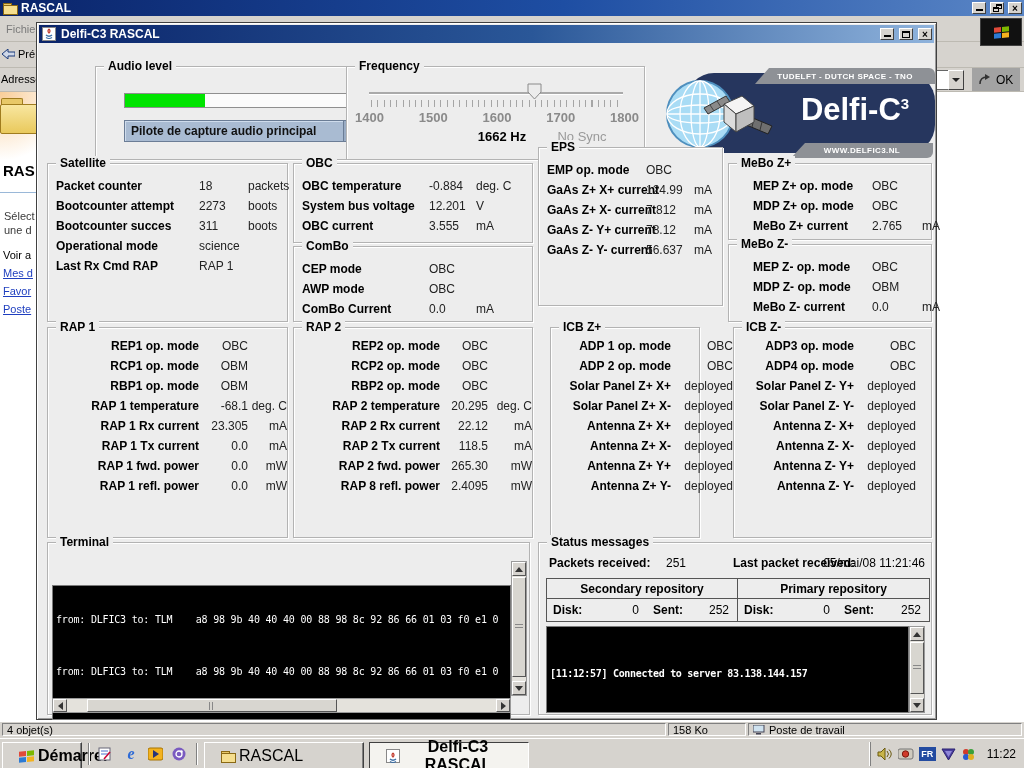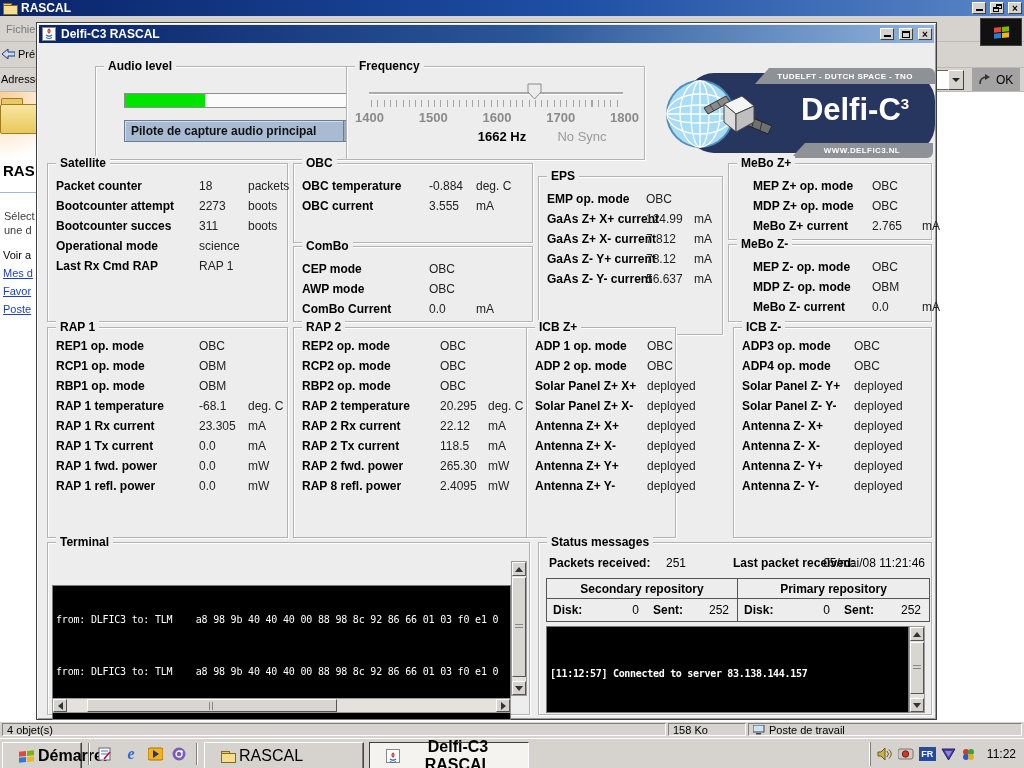--- a/index.html
+++ b/index.html
@@ -48,21 +48,21 @@
           display:flex;align-items:center;gap:5px;padding-left:3px;color:#fff;font-weight:bold;font-size:12px;}
   .wtitle .sp{flex:1;}
   .menubar{left:39px;top:43px;width:895px;height:20px;background:#F0F0F0;border-bottom:1px solid #cfcfcf;
            display:flex;align-items:center;gap:18px;padding-left:10px;font-weight:bold;font-size:12px;}
   .java-ico{width:14px;height:14px;background:#fff;border:1px solid #888;}
 
   
   .group{position:absolute;border:1px solid #b3b3b3;box-shadow:1px 1px 0 #fff, inset 1px 1px 0 #fff;background:#EDEDED;}
   .gtitle{position:absolute;top:-8px;left:8px;background:#EDEDED;padding:0 4px;font-weight:bold;font-size:12px;white-space:nowrap;}
   .rows{padding:12px 0 0 8px;}
-  .rows.tight{padding-top:8px;}
+  .rows.tight{padding-top:8px;text-align:right;}
   .row{display:grid;height:20px;align-items:center;font-size:12px;}
   .row .lbl{font-weight:bold;white-space:nowrap;}
   .row .val,.row .unit{color:#222;white-space:nowrap;}
   .p-sat .row,.p-rap1 .row{grid-template-columns:143px 49px auto;}
   .p-rap2 .row{grid-template-columns:138px 48px auto;}
   .p-obc .row,.p-combo .row{grid-template-columns:127px 47px auto;}
   .p-mebo .row{grid-template-columns:119px 50px auto;padding-left:16px;}
   .p-eps .row{grid-template-columns:99px 48px auto;}
   .p-icb .row{grid-template-columns:112px 62px auto;}
 
@@ -336,20 +336,25 @@
   </div>
   <div class="group p-obc" style="left:293px;top:163px;width:240px;height:80px;">
     <span class="gtitle">OBC</span>
     <div class="rows">
   <div class="row">
     <span class="lbl">OBC temperature</span>
     <span class="val">-0.884</span>
     <span class="unit">deg. C</span>
   </div>
 
+  <div class="row">
+    <span class="lbl">System bus voltage</span>
+    <span class="val">12.201</span>
+    <span class="unit">V</span>
+  </div>
 
   <div class="row">
     <span class="lbl">OBC current</span>
     <span class="val">3.555</span>
     <span class="unit">mA</span>
   </div>
 </div>
   </div>
   <div class="group p-combo" style="left:293px;top:246px;width:240px;height:76px;">
     <span class="gtitle">ComBo</span>
@@ -366,21 +371,21 @@
     <span class="unit"></span>
   </div>
 
   <div class="row">
     <span class="lbl">ComBo Current</span>
     <span class="val">0.0</span>
     <span class="unit">mA</span>
   </div>
 </div>
   </div>
-  <div class="group p-eps" style="left:538px;top:176px;width:185px;height:159px;">
+  <div class="group p-eps" style="left:538px;top:147px;width:185px;height:159px;">
     <span class="gtitle">EPS</span>
     <div class="rows">
   <div class="row">
     <span class="lbl">EMP op. mode</span>
     <span class="val">OBC</span>
     <span class="unit"></span>
   </div>
 
   <div class="row">
     <span class="lbl">GaAs Z+ X+ current</span>
@@ -548,21 +553,21 @@
     <span class="unit">mW</span>
   </div>
 
   <div class="row">
     <span class="lbl">RAP 8 refl. power</span>
     <span class="val">2.4095</span>
     <span class="unit">mW</span>
   </div>
 </div>
   </div>
-  <div class="group p-icb" style="left:526px;top:327px;width:150px;height:211px;">
+  <div class="group p-icb" style="left:550px;top:327px;width:150px;height:211px;">
     <span class="gtitle">ICB Z+</span>
     <div class="rows tight">
   <div class="row">
     <span class="lbl">ADP 1 op. mode</span>
     <span class="val">OBC</span>
     <span class="unit"></span>
   </div>
 
   <div class="row">
     <span class="lbl">ADP 2 op. mode</span>

